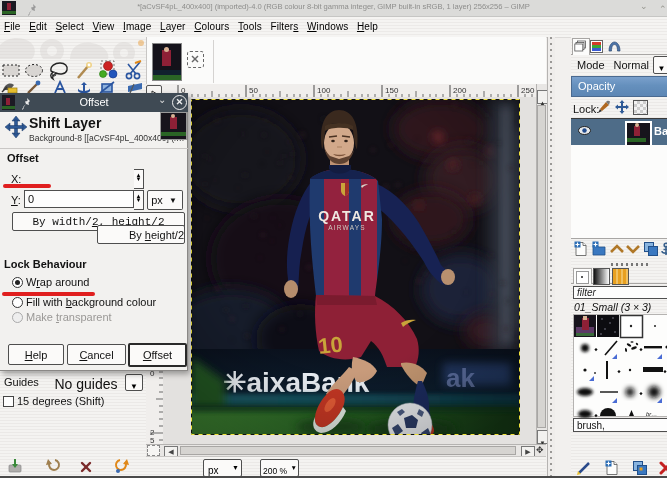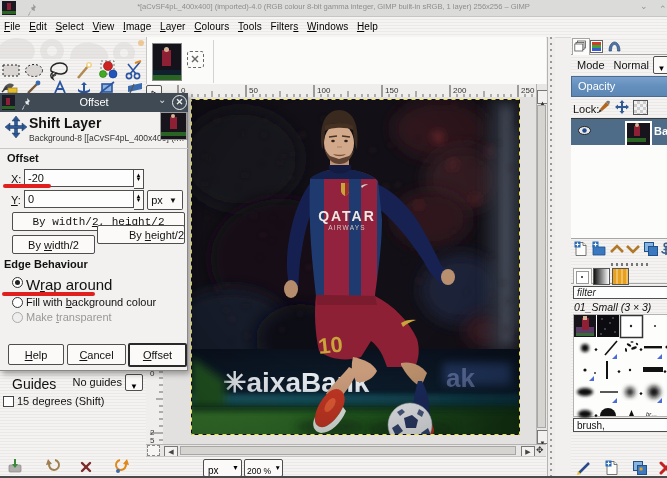--- a/index.html
+++ b/index.html
@@ -102,22 +102,22 @@
         </g>
    <g>
           <polygon points="128,4 142,1 142,7 128,10" fill="#3a6ab0"></polygon>
           <line x1="130" y1="11" x2="134" y2="2" stroke="#555" stroke-width="1.2"></line>
         </g>
   </g>
  </svg>
 </div>
 
 <div id="tooloptions" class="abs" style="left:0;top:371px;width:146px;height:107px;">
- <div class="abs" style="left:12px;top:5px;font-size:14px;color:#111;">Guides</div>
- <div class="abs" style="left:50px;top:5px;width:72px;font-size:11px;color:#111;text-align:right;">No guides</div>
+ <div class="abs" style="left:4px;top:5px;font-size:11px;color:#111;">Guides</div>
+ <div class="abs" style="left:50px;top:5px;width:72px;font-size:14px;color:#111;text-align:center;">No guides</div>
  <div class="abs" style="left:125px;top:3px;width:16px;height:15px;border:1px solid #4e4e4e;border-radius:2px;background:#fbfaf9;text-align:center;"><span style="font-size:8px;line-height:15px;">▼</span></div>
  <div class="abs" style="left:3px;top:25px;width:9px;height:9px;border:1px solid #444;background:#fdfdfd;"></div>
  <div class="abs" style="left:17px;top:24px;font-size:11px;color:#111;">15 degrees (Shift)</div>
  <svg class="abs" style="left:8px;top:88px;" width="125" height="14" viewBox="0 0 125 14">
   <g>
         <rect x="1" y="6" width="12" height="7" rx="1" fill="#b0aeac" stroke="#888" stroke-width="0.7"></rect>
         <line x1="7" y1="0" x2="7" y2="7" stroke="#3a8a3a" stroke-width="2"></line>
         <polygon points="4,5 10,5 7,9" fill="#3a8a3a"></polygon>
       </g>
   <path d="M42,3 A5,5 0 1 0 47,1" fill="none" stroke="#a08050" stroke-width="2"></path>
@@ -491,21 +491,21 @@
  <div class="abs" style="left:1px;top:0px;width:11px;height:9px;border:1.5px dashed #888;background:#f6f5f3;"></div>
  <div class="abs" style="left:18px;top:1px;width:12px;height:9px;border:1px solid #777;background:#f2f1ef;font-size:7px;color:#444;text-align:center;line-height:9px;">◀</div>
  <div class="abs" style="left:34px;top:1px;width:336px;height:9px;background:#d6d4d1;border:1px solid #a8a6a4;box-sizing:border-box;"></div>
  <div class="abs" style="left:375px;top:1px;width:12px;height:9px;border:1px solid #777;background:#f2f1ef;font-size:7px;color:#444;text-align:center;line-height:9px;">▶</div>
  <div class="abs" style="left:390px;top:0px;font-size:9px;color:#333;">✥</div>
 </div>
 
 <div id="statusbar" class="abs panel" style="left:146px;top:456px;width:400px;height:20px;border-top:1px solid #c8c6c4;">
  <div class="abs" style="left:57px;top:2px;width:37px;height:16px;border:1px solid #4e4e4e;border-radius:2px;background:#fbfaf9;">
    <span style="font-size:10px;padding-left:4px;">px</span><span style="font-size:7px;float:right;padding:4px 2px 0 0;">▼</span></div>
- <div class="abs" style="left:98px;top:2px;width:37px;height:16px;border:1px solid #4e4e4e;border-radius:2px;background:#fbfaf9;">
+ <div class="abs" style="left:114px;top:2px;width:37px;height:16px;border:1px solid #4e4e4e;border-radius:2px;background:#fbfaf9;">
    <span style="font-size:8.5px;padding-left:2px;">200 %</span><span style="font-size:6.5px;float:right;padding:4px 1px 0 0;">▼</span></div>
 </div>
 
 <div id="rightdock" class="abs panel" style="left:571px;top:37px;width:113px;height:441px;">
 
  <div class="abs" style="left:0;top:0;width:113px;height:17px;border-bottom:1px solid #a8a6a4;"></div>
  <div class="abs" style="left:1px;top:1px;width:16px;height:16px;background:#fcfcfb;border:1px solid #a8a6a4;border-bottom:none;">
   <svg width="13" height="13" viewBox="0 0 13 13" style="margin:1px;">
         <g fill="#fff" stroke="#555" stroke-width="0.8">
   <rect x="3.5" y="1" width="8" height="7"></rect>
@@ -755,49 +755,45 @@
  <div class="abs" style="left:29px;top:40px;font-size:8.5px;color:#333;white-space:nowrap;">Background-8 [[aCvSF4pL_400x400] (i…</div>
  <div class="abs" style="left:160px;top:19px;width:25px;height:26px;background:#17141c;border:1px solid #999;overflow:hidden;">
  <div class="abs" style="left:9px;top:4px;width:7px;height:12px;background:#8e2036;"></div>
  <div class="abs" style="left:10px;top:1px;width:4px;height:4px;background:#d8b294;border-radius:50%;"></div>
  <div class="abs" style="left:0;top:19px;width:25px;height:4px;background:#2a6425;"></div>
     </div>
  <div class="abs" style="left:0;top:55px;width:188px;height:1px;background:#c9c7c5;"></div>
 
  <div class="abs" style="left:7px;top:59px;font-size:11px;font-weight:bold;color:#111;">Offset</div>
  <div class="abs" style="left:11px;top:80px;font-size:11px;color:#111;"><span class="u">X</span>:</div>
- <div class="inp abs" style="left:24px;top:76px;width:110px;height:18px;">-20</div>
  <div class="abs spinner" style="left:134px;top:76px;width:9px;height:18px;border:1px solid #4e4e4e;border-left:none;background:#fbfaf9;">
    <div style="font-size:6px;line-height:4px;text-align:center;padding-top:3px;">▲<br>▼</div>
     </div>
  <div class="abs" style="left:3px;top:91px;width:48px;height:4px;background:#e01f1f;border-radius:2px;"></div>
  <div class="abs" style="left:11px;top:101px;font-size:11px;color:#111;"><span class="u">Y</span>:</div>
  <div class="inp abs" style="left:24px;top:97px;width:110px;height:18px;">0</div>
  <div class="abs spinner" style="left:134px;top:97px;width:9px;height:18px;border:1px solid #4e4e4e;border-left:none;background:#fbfaf9;">
    <div style="font-size:6px;line-height:4px;text-align:center;padding-top:3px;">▲<br>▼</div>
     </div>
  <div class="btn abs" style="left:147px;top:97px;width:18px;height:18px;border-radius:2px 0 0 2px;">px</div>
  <div class="btn abs" style="left:164px;top:97px;width:18px;height:18px;border-radius:0 2px 2px 0;border-left:none;">
    <span style="font-size:8px;">▼</span>
     </div>
  <div class="btn abs" style="left:12px;top:119px;width:171px;height:17px;font-family:Liberation Mono, monospace;">
       <span>By width/<span class="u">2</span>, height/2</span>
     </div>
- <div class="btn abs" style="left:12px;top:142px;width:81px;height:17px;">
-      <span>By <span class="u">w</span>idth/2</span>
-    </div>
  <div class="btn abs" style="left:97px;top:132px;width:86px;height:17px;justify-content:flex-end;">
       <span>By <span class="u">h</span>eight/2</span>
     </div>
 
- <div class="abs" style="left:4px;top:165px;font-size:11px;font-weight:bold;color:#111;">Edge Behaviour</div>
+ <div class="abs" style="left:4px;top:165px;font-size:11px;font-weight:bold;color:#111;">Lock Behaviour</div>
  <div class="abs" style="left:12px;top:184px;width:9px;height:9px;border:1px solid #333;border-radius:50%;background:#fff;">
    <div style="width:5px;height:5px;background:#222;border-radius:50%;margin:2px;"></div>
     </div>
- <div class="abs" style="left:26px;top:183px;font-size:15px;color:#111;">W<span class="u">r</span>ap around</div>
+ <div class="abs" style="left:26px;top:183px;font-size:11px;color:#111;">W<span class="u">r</span>ap around</div>
  <div class="abs" style="left:2px;top:199px;width:93px;height:4px;background:#e01f1f;border-radius:2px;"></div>
  <div class="abs" style="left:12px;top:204px;width:9px;height:9px;border:1px solid #333;border-radius:50%;background:#fff;"></div>
  <div class="abs" style="left:26px;top:203px;font-size:11px;color:#111;">Fill with <span class="u">b</span>ackground colour</div>
  <div class="abs" style="left:12px;top:219px;width:9px;height:9px;border:1px solid #aaa;border-radius:50%;background:#eee;"></div>
  <div class="abs" style="left:26px;top:218px;font-size:11px;color:#9a9896;">Make <span class="u">t</span>ransparent</div>
 
  <div class="btn abs" style="left:8px;top:251px;width:54px;height:19px;">
       <span><span class="u">H</span>elp</span>
     </div>
  <div class="btn abs" style="left:67px;top:251px;width:57px;height:19px;">

